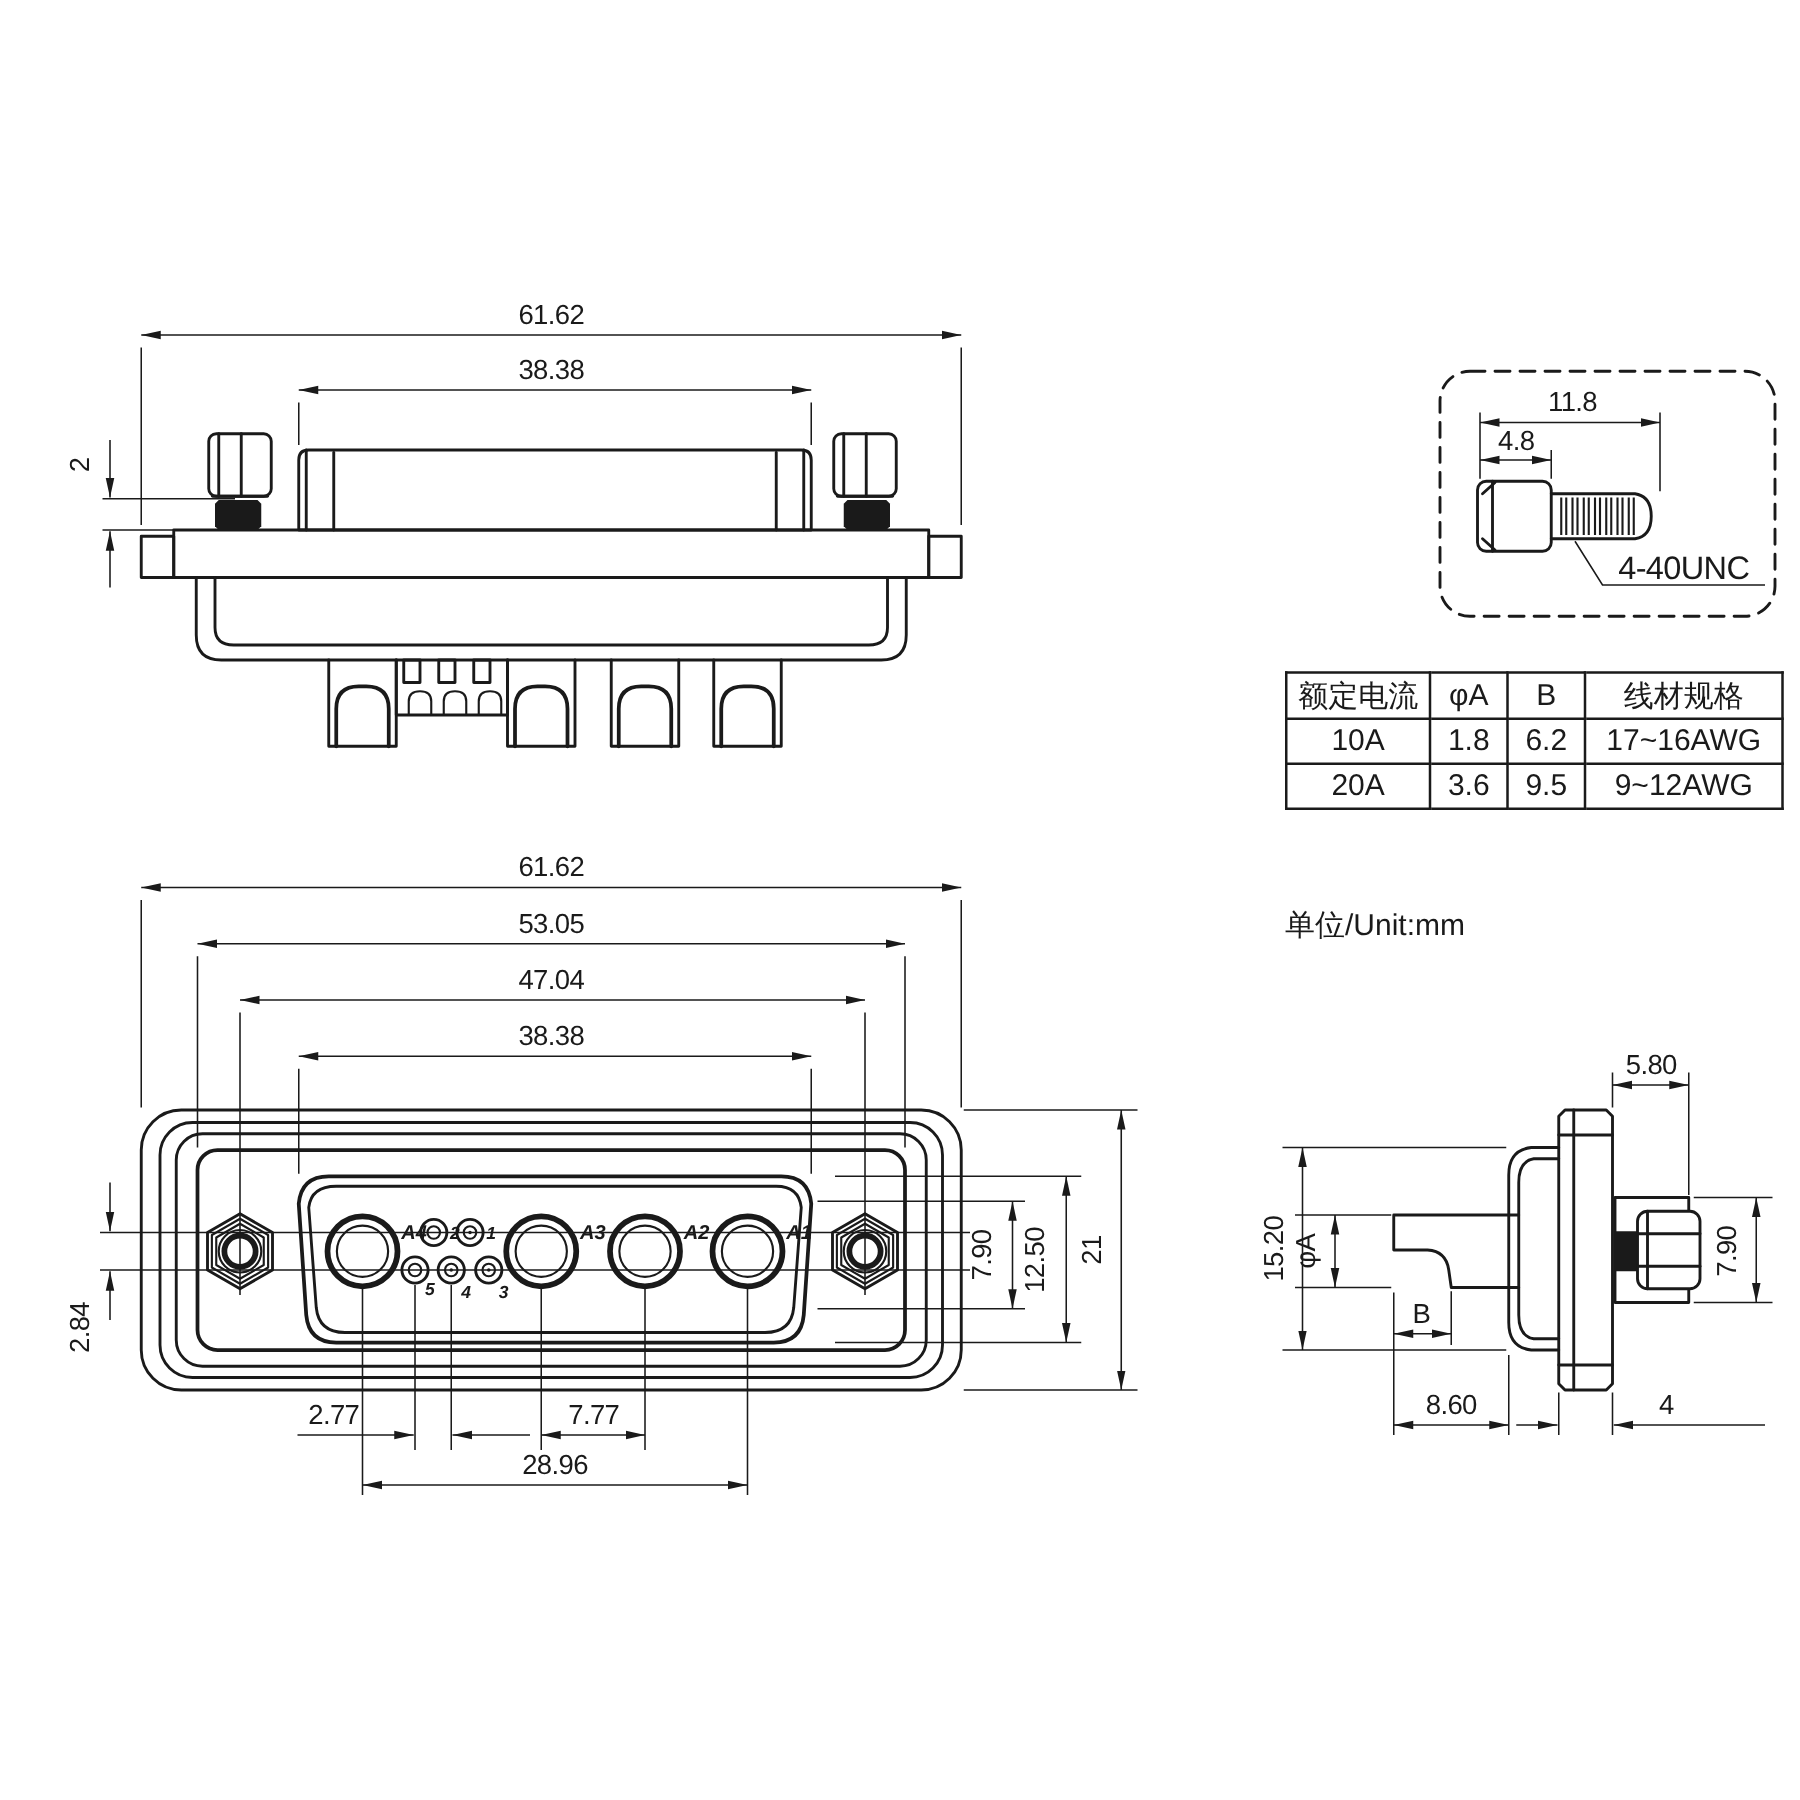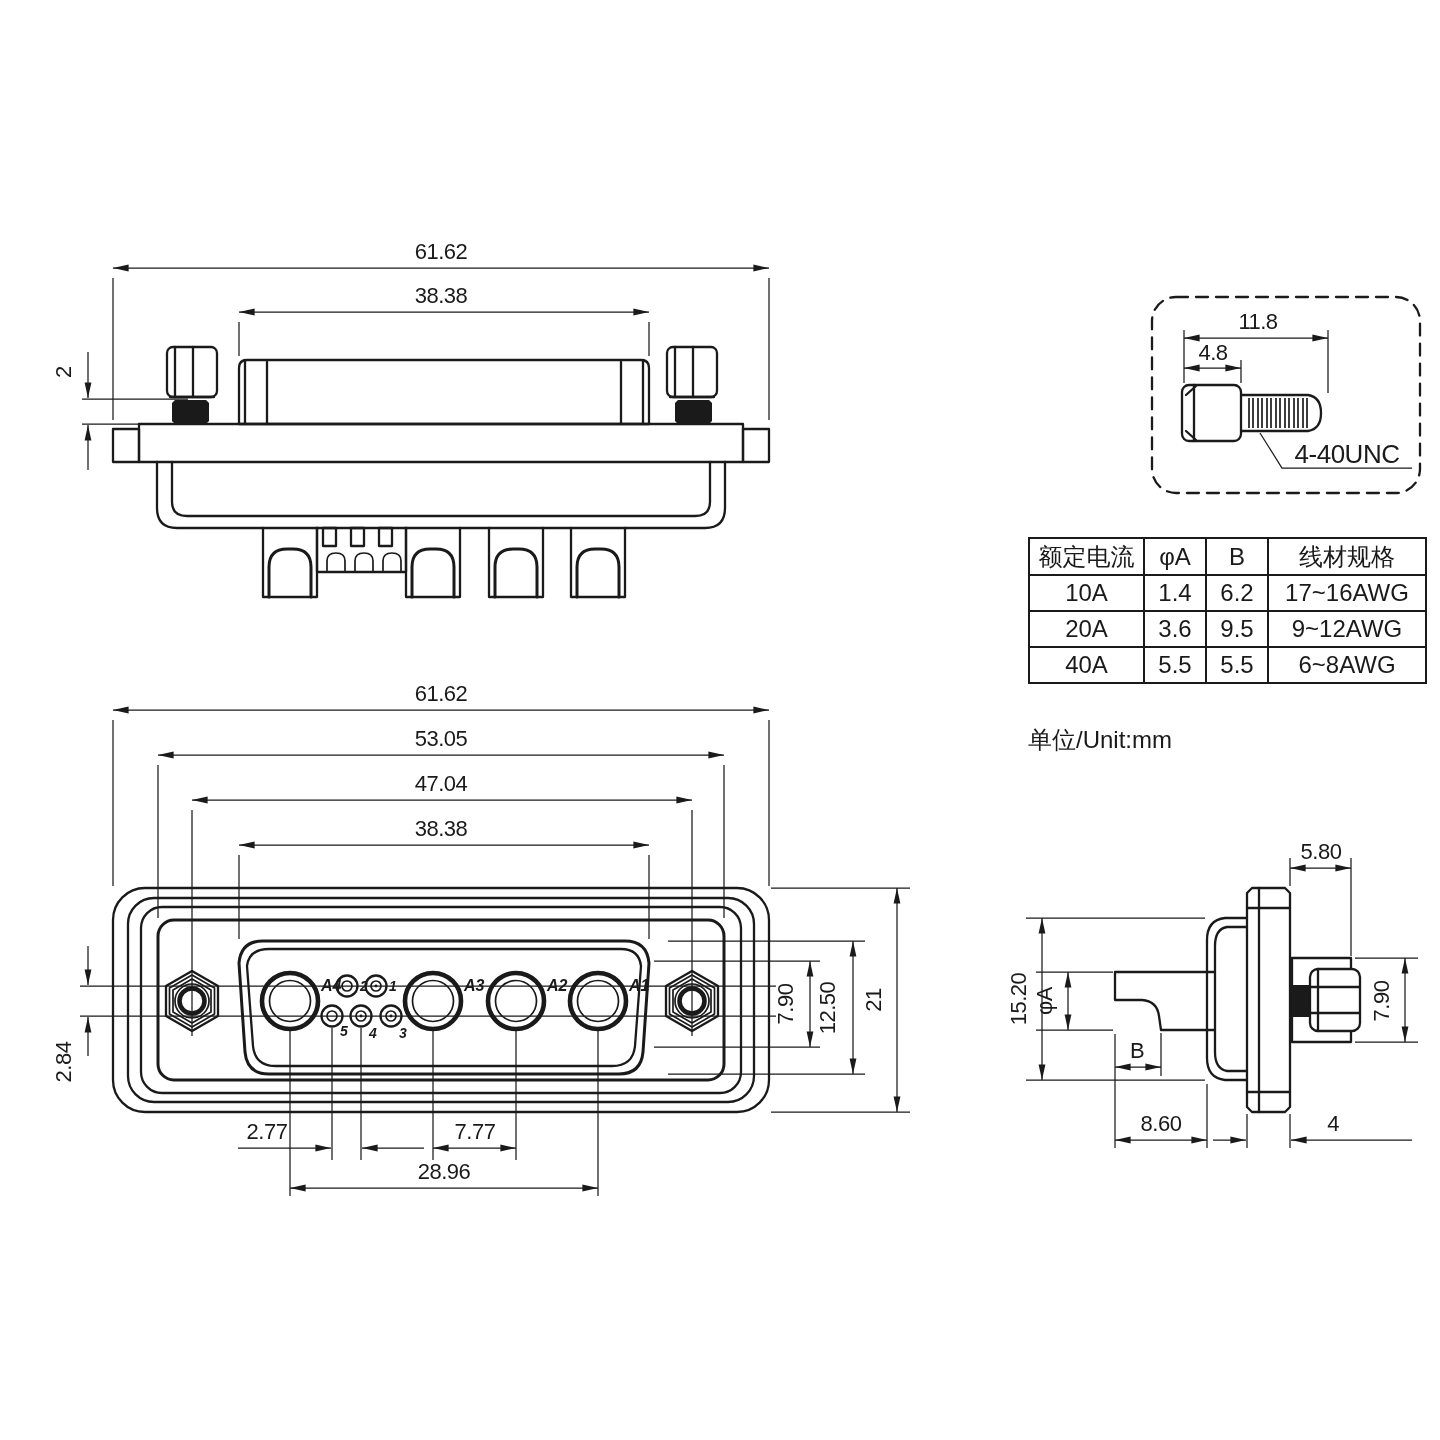--- a/index.html
+++ b/index.html
@@ -371,33 +371,27 @@
       <tr>
         <th>额定电流</th>
         <th>φA</th>
         <th>B</th>
         <th>线材规格</th>
       </tr>
     </thead>
     <tbody>
       <tr>
         <td>10A</td>
-        <td>1.4</td>
+        <td>1.8</td>
         <td>6.2</td>
         <td>17~16AWG</td>
       </tr>
       <tr>
         <td>20A</td>
         <td>3.6</td>
         <td>9.5</td>
         <td>9~12AWG</td>
       </tr>
-      <tr>
-        <td>40A</td>
-        <td>5.5</td>
-        <td>5.5</td>
-        <td>6~8AWG</td>
-      </tr>
     </tbody>
   </table>
 </div>
 <div id="unit-note">单位/Unit:mm</div>
 </div>
 
 </body></html>

